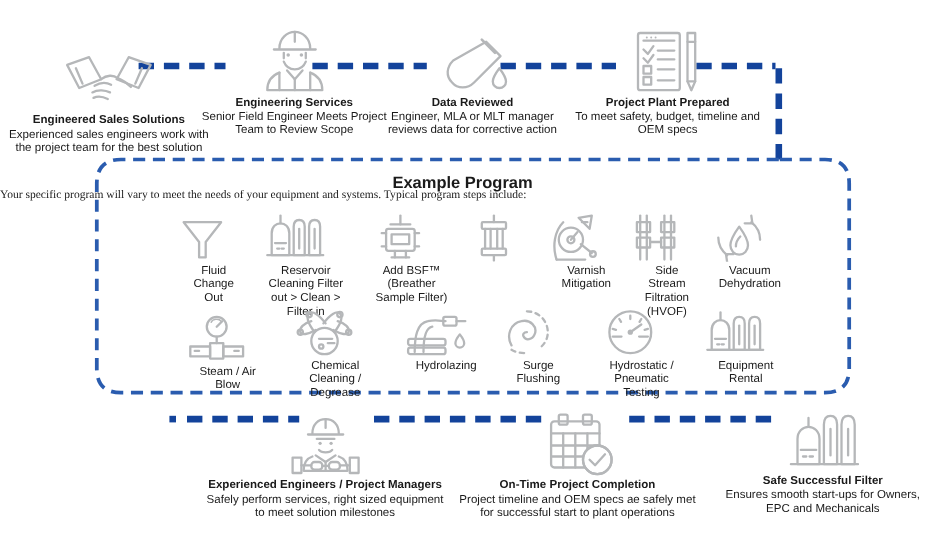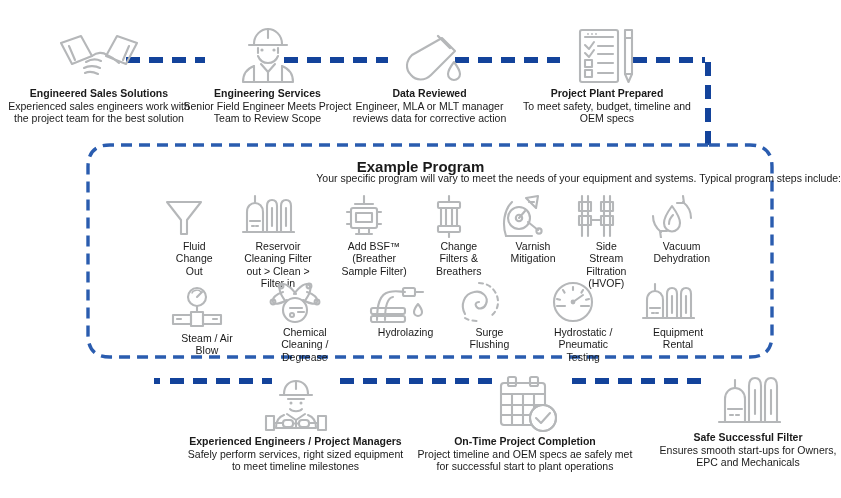--- a/index.html
+++ b/index.html
@@ -15,21 +15,21 @@
   svg.lines{position:absolute;left:0;top:0;width:841px;height:498px;pointer-events:none;}
 
   
   .node{position:absolute;text-align:center;}
   .node .ico{display:flex;align-items:flex-end;justify-content:center;}
   .node .ttl{font-weight:bold;font-size:10.5px;line-height:12.5px;margin-top:1px;}
   .node .sub{font-size:10.5px;line-height:12.5px;}
 
   
   .prog-title{position:absolute;width:100%;text-align:center;font-weight:bold;font-size:15px;}
-  .prog-sub{position:absolute;width:100%;text-align:right;font-size:10.5px;}
+  .prog-sub{position:absolute;width:100%;text-align:left;font-size:10.5px;font-family:Liberation Serif, serif;}
 
   .grid{position:absolute;display:flex;}
   .cell{display:flex;flex-direction:column;align-items:center;}
   .cell .gico{height:46px;display:flex;align-items:flex-end;justify-content:center;}
   .cell .glbl{font-size:10.5px;line-height:12.3px;text-align:center;margin-top:2px;margin-left:20px;}
 
   .g{stroke:#b5b7b9;stroke-width:2.1;fill:none;stroke-linecap:round;stroke-linejoin:round;}
   .gf{fill:#b5b7b9;stroke:none;}
 </style>
 </head>
@@ -52,21 +52,21 @@
 
     <g stroke="#13439B" stroke-width="6" fill="none" stroke-linecap="butt">
 
       <line x1="154" y1="381" x2="160" y2="381" stroke-dasharray="6 0"></line>
       <line x1="170" y1="381" x2="272" y2="381" stroke-dasharray="14 9"></line>
       <line x1="340" y1="381" x2="498" y2="381" stroke-dasharray="14 9"></line>
       <line x1="572" y1="381" x2="708" y2="381" stroke-dasharray="14 9"></line>
     </g>
   </svg>
 
-  <div class="node" style="left:4px;top:22px;width:190px;">
+  <div class="node" style="left:4px;top:38px;width:190px;">
     <div class="ico" style="height:64px;">
       <svg width="96" height="60" viewBox="0 0 96 60">
         <g class="g">
           <path d="M10 17 L30 10 L41 30 L21 38 Z"></path>
           <path d="M86 17 L66 10 L55 30 L75 38 Z"></path>
           <path d="M18 20 L24 34"></path>
             <path d="M78 20 L72 34"></path>
           <path d="M41 30 C46 26 52 26 56 29"></path>
           <path d="M35 36 C40 33 46 33 50 35"></path>
           <path d="M33 42 C38 39 45 40 49 42"></path>
@@ -209,21 +209,20 @@
           <rect x="10" y="8" width="22" height="6" rx="1"></rect>
           <path d="M13 14 L13 32"></path>
               <path d="M18 14 L18 32"></path>
               <path d="M24 14 L24 32"></path>
               <path d="M29 14 L29 32"></path>
           <rect x="10" y="32" width="22" height="6" rx="1"></rect>
           <path d="M21 38 L21 43"></path>
         </g>
           </svg>
       </div>
-      <div class="glbl">Change Filters &amp; Breathers</div>
     </div>
 
     <div class="cell" style="width:76px;">
       <div class="gico">
         <svg width="50" height="44" viewBox="0 0 50 44">
             <g class="g">
           <path d="M8 42 C4 30 6 16 14 8"></path>
           <circle cx="21" cy="24" r="11"></circle>
           <circle cx="21" cy="24" r="3.2"></circle>
           <path d="M21 24 L27 17"></path>
@@ -406,21 +405,21 @@
           <rect x="61" y="38" width="8" height="14"></rect>
           <path d="M17 45 L26 45"></path>
             <path d="M52 45 L61 45"></path>
           <rect x="26" y="42" width="10" height="7" rx="3"></rect>
           <rect x="42" y="42" width="10" height="7" rx="3"></rect>
           <path d="M36 45.5 L42 45.5"></path>
         </g>
       </svg>
     </div>
     <div class="ttl">Experienced Engineers / Project Managers</div>
-    <div class="sub">Safely perform services, right sized equipment to meet timeline milestones</div>
+    <div class="sub">Safely perform services, right sized equipment to meet solution milestones</div>
   </div>
 
   <div class="node" style="left:415px;top:372px;width:220px;">
     <div class="ico" style="height:62px;">
       <svg width="72" height="60" viewBox="0 0 72 60">
         <g class="g">
           <rect x="12" y="9" width="44" height="42" rx="3"></rect>
           <rect x="19" y="3" width="8" height="9" rx="1.5"></rect>
           <rect x="41" y="3" width="8" height="9" rx="1.5"></rect>
           <path d="M12 20 L56 20"></path>

